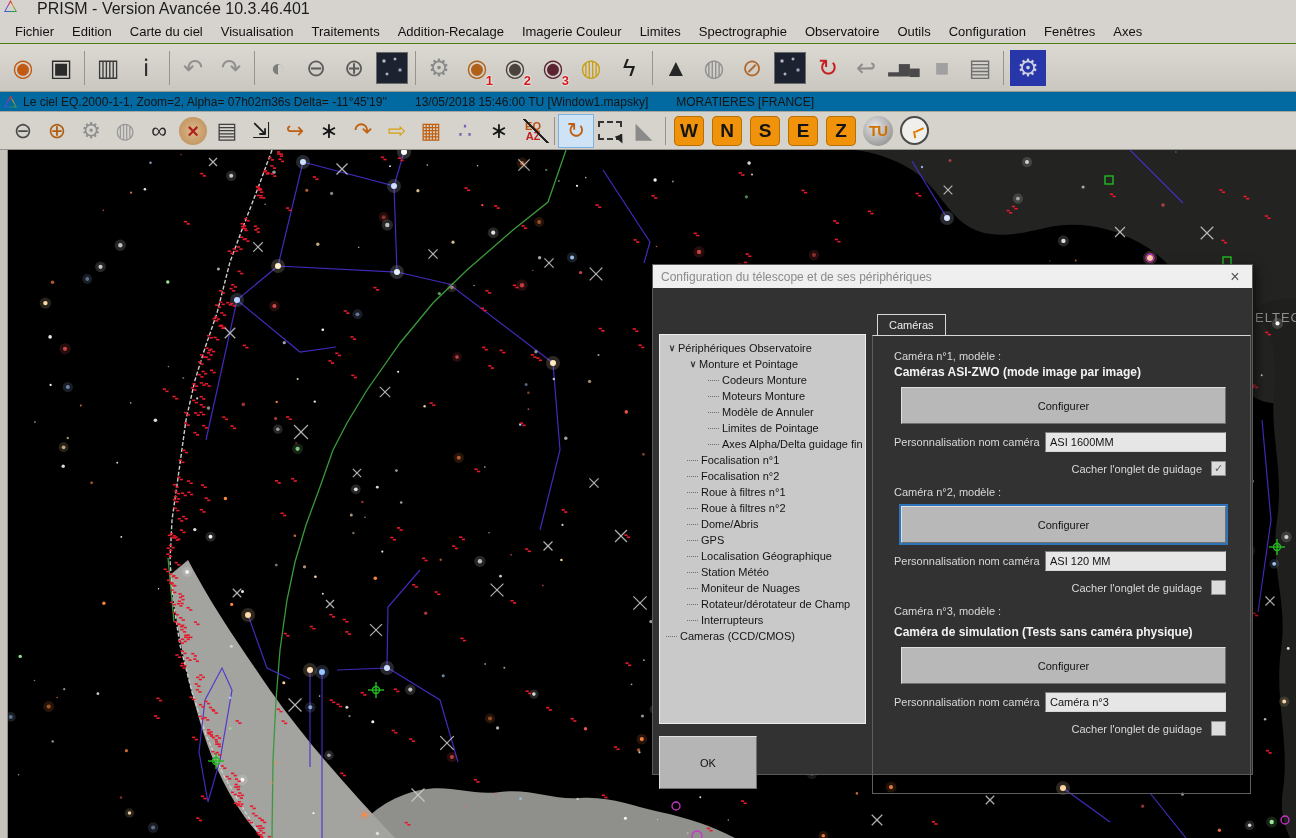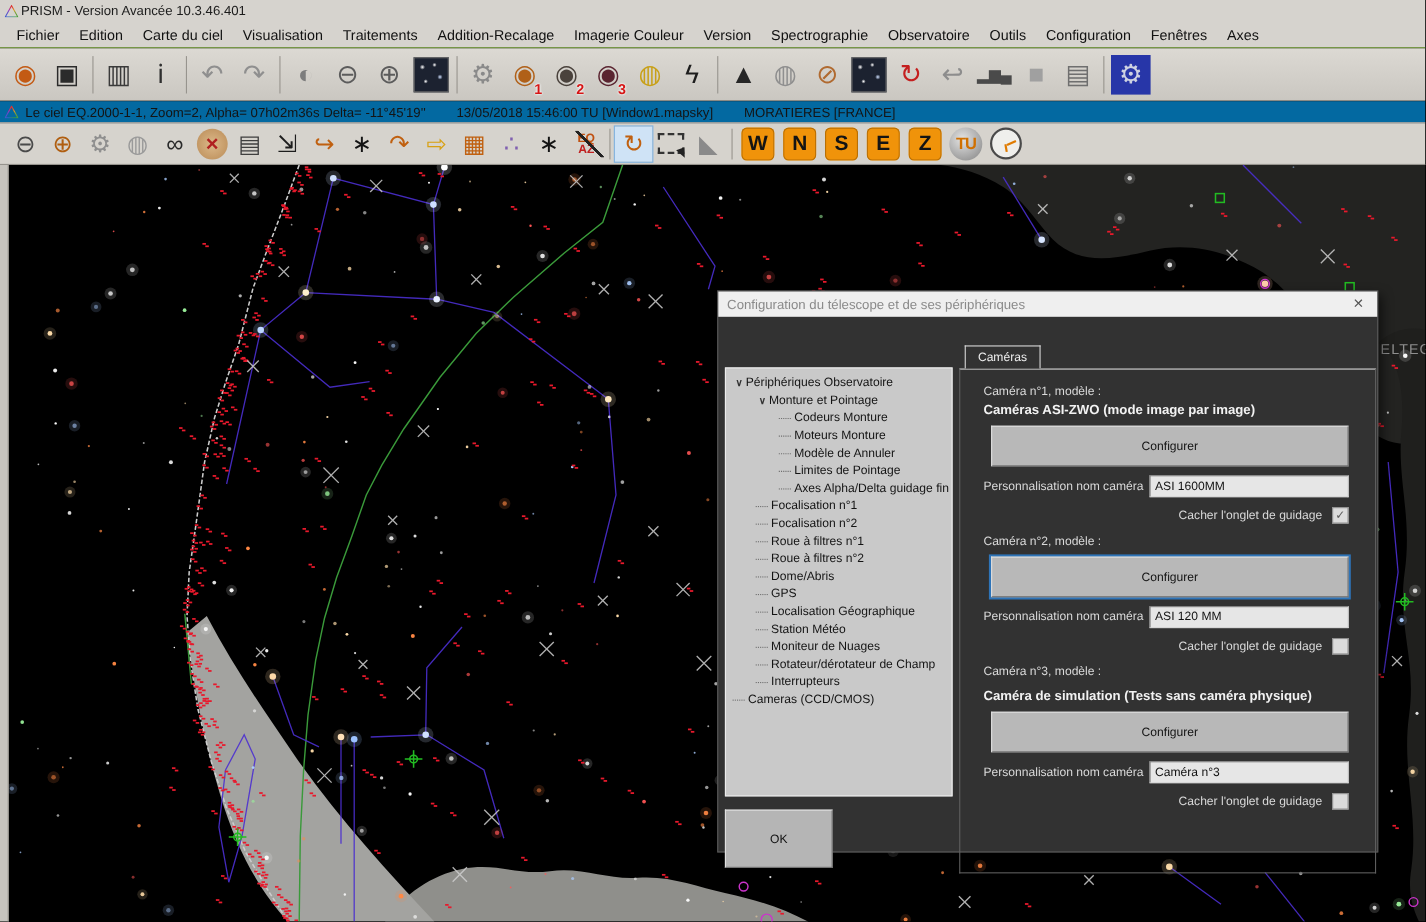--- a/index.html
+++ b/index.html
@@ -1,22 +1,22 @@
 <!DOCTYPE html>
 <html><head>
 <meta charset="utf-8">
 <style>
   html,body{margin:0;padding:0;background:#000;}
   #app{position:relative;width:1296px;height:838px;overflow:hidden;
        font-family:"Liberation Sans",sans-serif;background:#000;user-select:none;}
 
   
   .titlebar{position:absolute;left:0;top:0;width:100%;height:20px;background:#d6d3ce;
-            display:flex;align-items:center;gap:2px;padding-left:4px;box-sizing:border-box;
-            font-size:12px;color:#1c1c1c;}
+            display:flex;align-items:flex-start;gap:20px;padding-left:4px;box-sizing:border-box;
+            font-size:16px;color:#1c1c1c;}
   .prism-logo{width:13px;height:12px;display:inline-block;
       background:conic-gradient(#e03030,#e0a020,#30a040,#3060d0,#a030c0,#e03030);
       clip-path:polygon(50% 0,100% 100%,0 100%,50% 0, 50% 18%, 12% 92%, 88% 92%, 50% 18%);}
   .menubar{position:absolute;left:0;top:20px;width:100%;height:24px;background:#d6d3ce;
            display:flex;align-items:center;padding-left:6px;box-sizing:border-box;
            font-size:13px;color:#111;border-bottom:1px solid #4d7c0f;}
   .menu-item{padding:3px 9px;cursor:default;}
 
   
   .toolbar{position:absolute;left:0;width:100%;box-sizing:border-box;background:#d2cfc9;
@@ -132,21 +132,21 @@
   </div>
 
   <nav class="menubar" id="menubar">
       <span class="menu-item">Fichier</span>
       <span class="menu-item">Edition</span>
       <span class="menu-item">Carte du ciel</span>
       <span class="menu-item">Visualisation</span>
       <span class="menu-item">Traitements</span>
       <span class="menu-item">Addition-Recalage</span>
       <span class="menu-item">Imagerie Couleur</span>
-      <span class="menu-item">Version</span>
+      <span class="menu-item">Limites</span>
       <span class="menu-item">Spectrographie</span>
       <span class="menu-item">Observatoire</span>
       <span class="menu-item">Outils</span>
       <span class="menu-item">Configuration</span>
       <span class="menu-item">Fenêtres</span>
       <span class="menu-item">Axes</span>
     </nav>
 
   <div class="toolbar" id="main-toolbar">
       <div class="ti">

